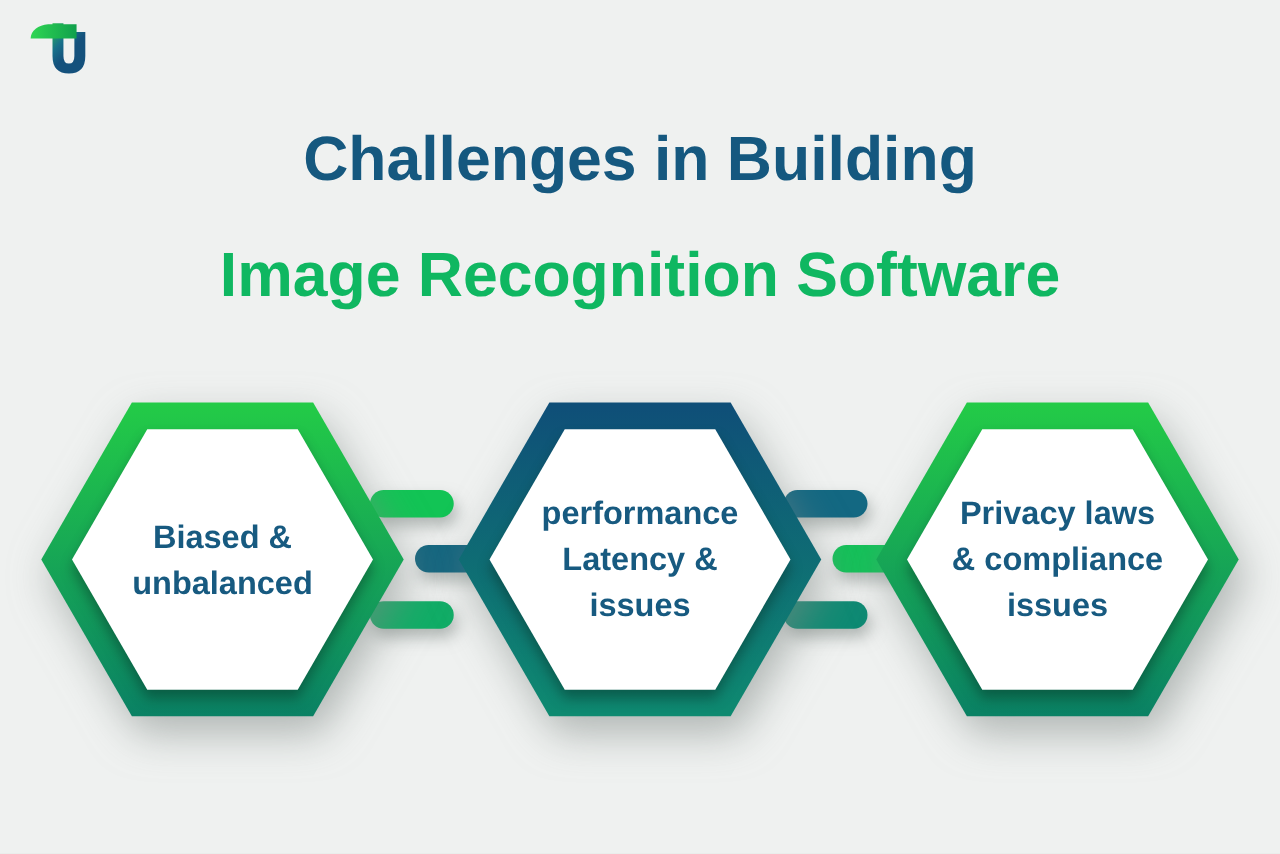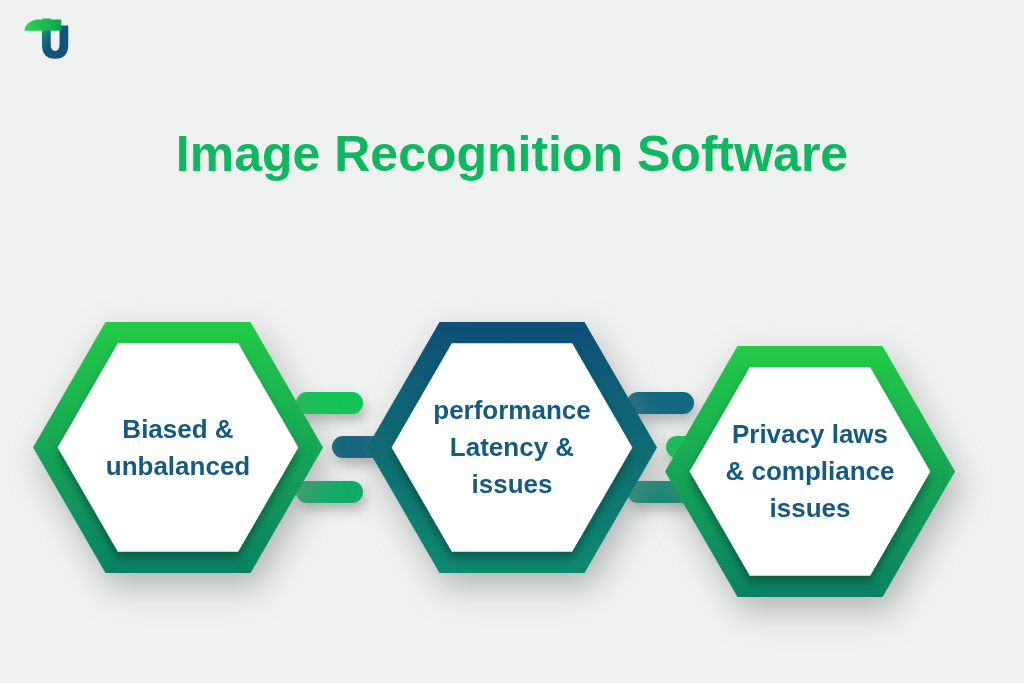--- a/index.html
+++ b/index.html
@@ -20,21 +20,21 @@
   #bar-a1{left:296px;top:392px;width:67px;}
   #bar-a2{left:332px;top:436px;width:64px;}
   #bar-a3{left:296px;top:481px;width:67px;}
   #bar-b1{left:627px;top:392px;width:67px;}
   #bar-b2{left:666px;top:436px;width:66px;}
   #bar-b3{left:627px;top:481px;width:67px;}
   
   .hex-unit{position:absolute;top:322px;width:290px;height:251px;z-index:2;}
   #hex-0{left:33px;}
   #hex-1{left:367px;}
-  #hex-2{left:665px;margin-top:24px;}
+  #hex-2{left:701px;}
   .hex-svg{position:absolute;left:0;top:0;overflow:visible;}
   .hex-outer{filter:drop-shadow(6px 14px 16px rgba(125,135,132,0.55));}
   .hex-inner{filter:drop-shadow(0px 7px 5px rgba(6,42,34,0.45));}
   .hex-label{position:absolute;left:0;top:0;width:100%;height:100%;
              display:flex;flex-direction:column;align-items:center;justify-content:center;
              text-align:right;font-size:26px;font-weight:bold;line-height:37px;color:#175a80;}
   .hex-label span{display:block;}
 </style>
 </head>
 <body>
@@ -51,20 +51,21 @@
         <stop offset="0" stop-color="#2bbf4f"></stop>
         <stop offset="0.38" stop-color="#17708a"></stop>
         <stop offset="0.62" stop-color="#14517c"></stop>
       </linearGradient>
     </defs>
     <path fill="url(#lg-u)" d="M32 12 H42 V42 Q42 49 47 49 Q52 49 52 42 V20 H62 V42 Q62 58 47 58 Q32 58 32 42 Z"></path>
     <path fill="url(#lg-bar)" d="M12 26 C12 19 19 13.5 28 13 L54 13 V26 Z"></path>
   </svg>
 
   <h1 class="title">
+    <span class="t1">Challenges in Building</span>
     <span class="t2">Image Recognition Software</span>
   </h1>
 
   <div class="bar" id="bar-a1" style="background: rgb(18, 196, 85);"></div>
   <div class="bar" id="bar-a2" style="background: rgb(21, 102, 127);"></div>
   <div class="bar" id="bar-a3" style="background: rgb(16, 173, 102);"></div>
 
   <div class="bar" id="bar-b1" style="background: rgb(19, 104, 130);"></div>
   <div class="bar" id="bar-b2" style="background: rgb(20, 193, 89);"></div>
   <div class="bar" id="bar-b3" style="background: rgb(14, 138, 115);"></div>

